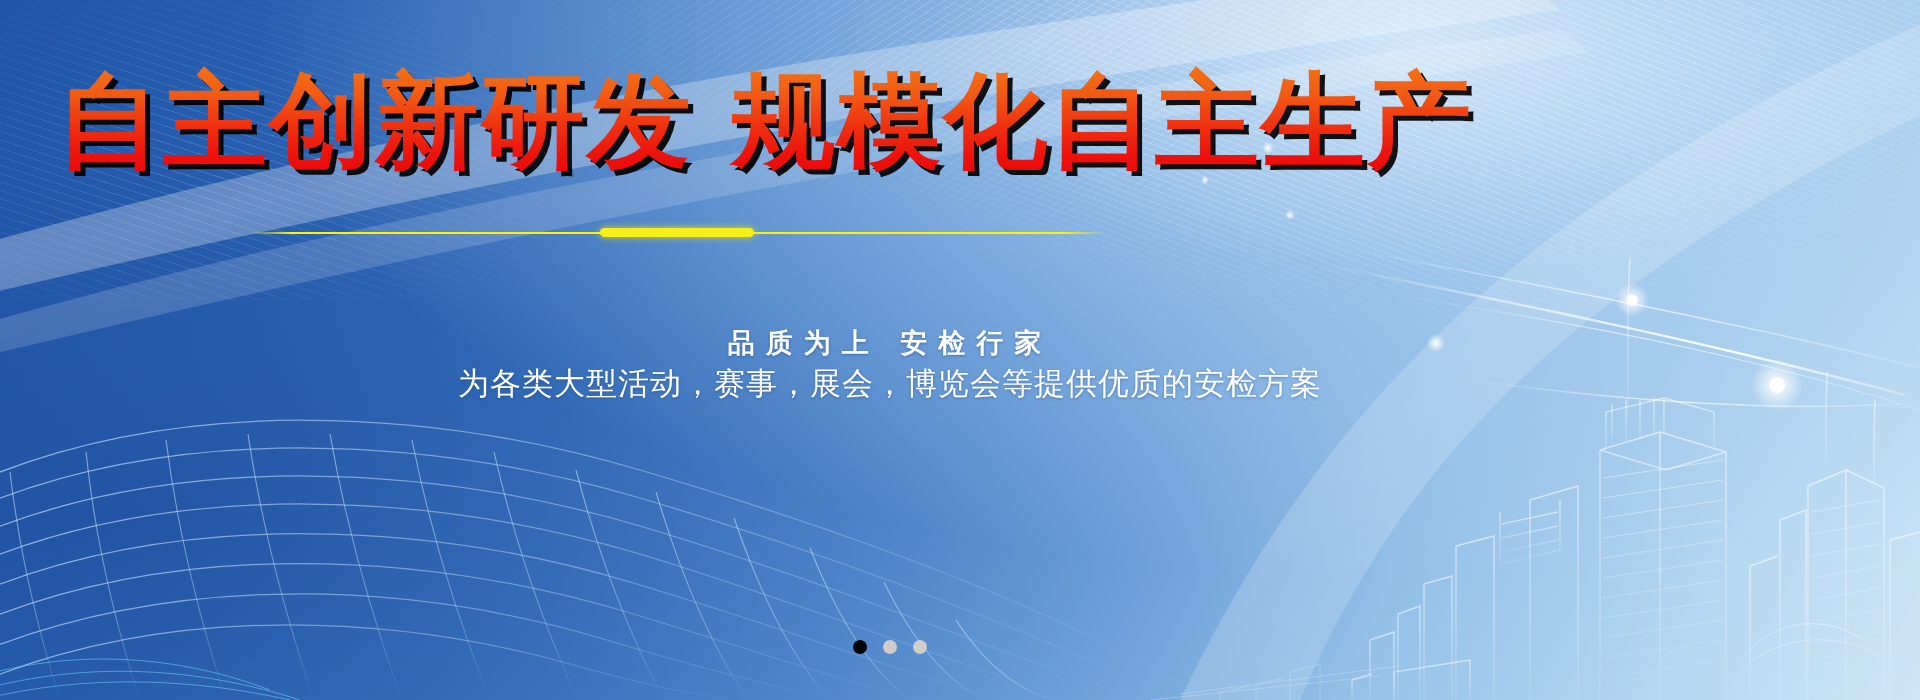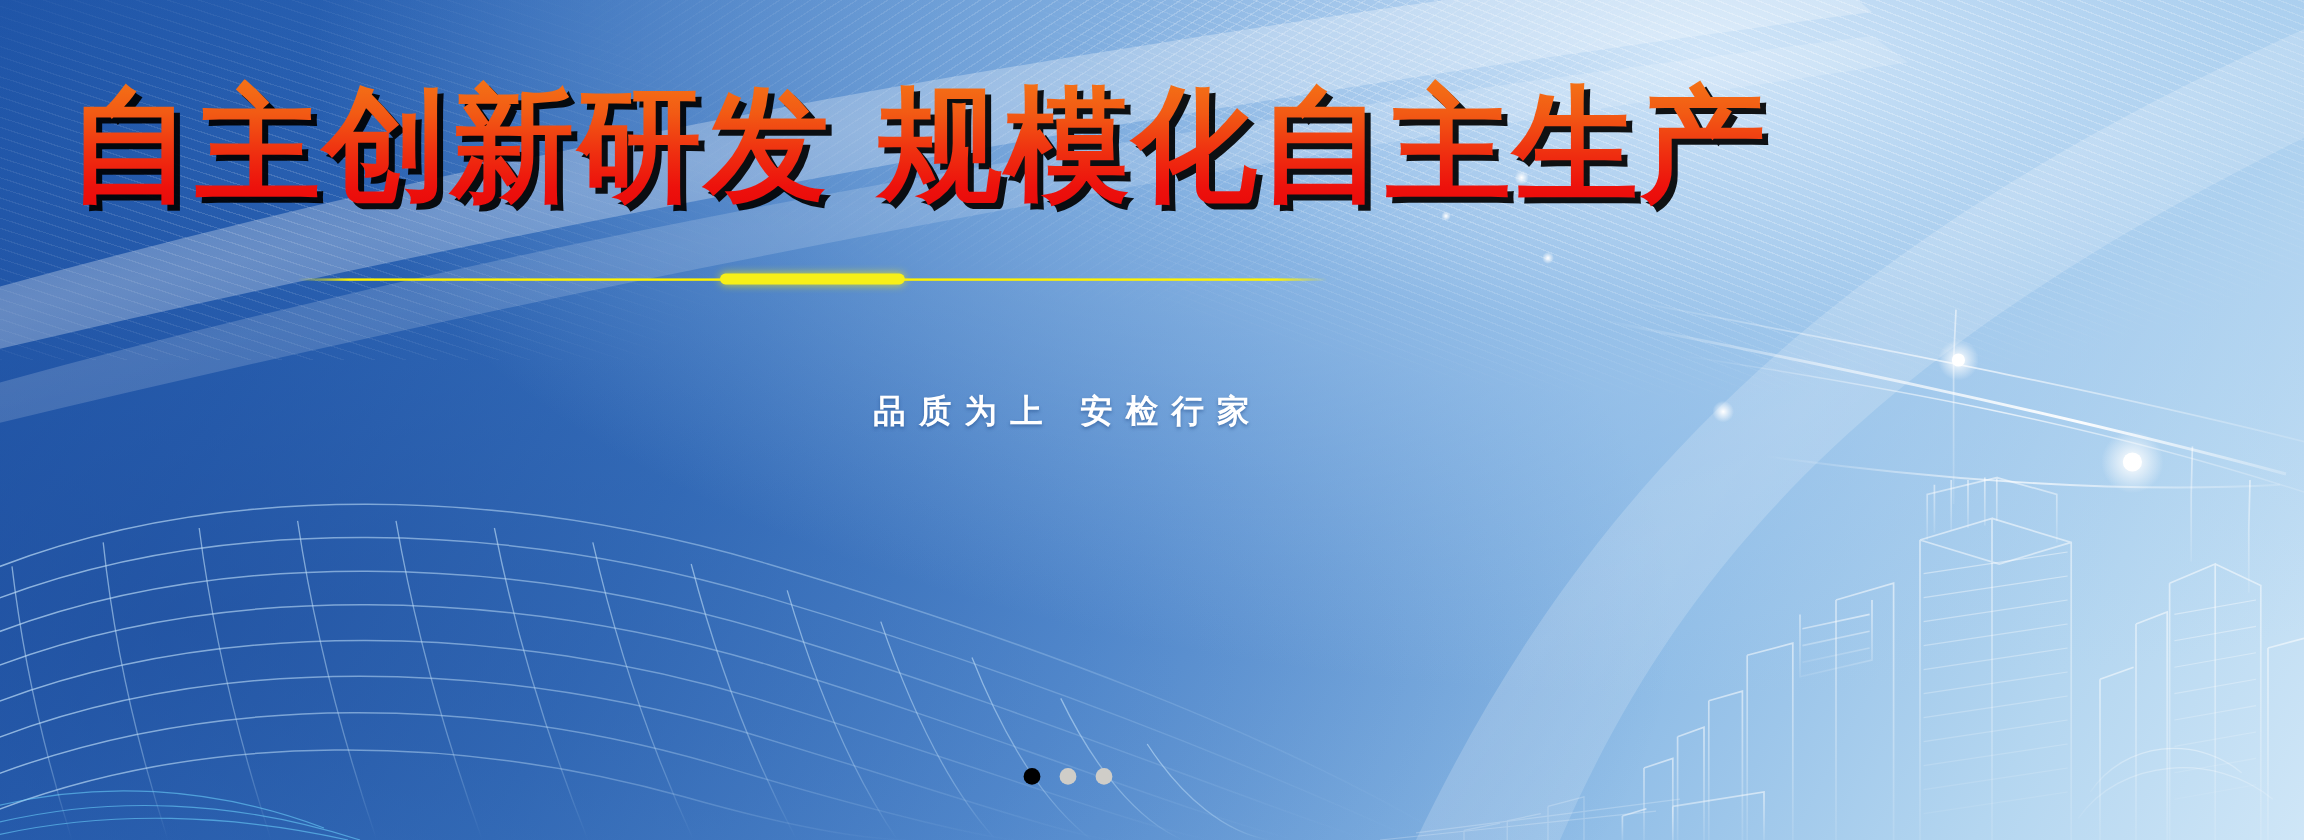--- a/index.html
+++ b/index.html
@@ -255,20 +255,21 @@
     <div class="title-wrap">
       <span class="title">自主创新研发 规模化自主生产</span>
     </div>
 
     <div class="divider">
       <span class="line"></span>
       <span class="nub"></span>
     </div>
 
     <div class="sub1">品质为上  安检行家</div>
+    <div class="sub2">为各类大型活动，赛事，展会，博览会等提供优质的安检方案</div>
 
     <div class="dots">
       <span class="dot active"></span>
       <span class="dot"></span>
       <span class="dot"></span>
     </div>
 
   </div>
 </div>
 

